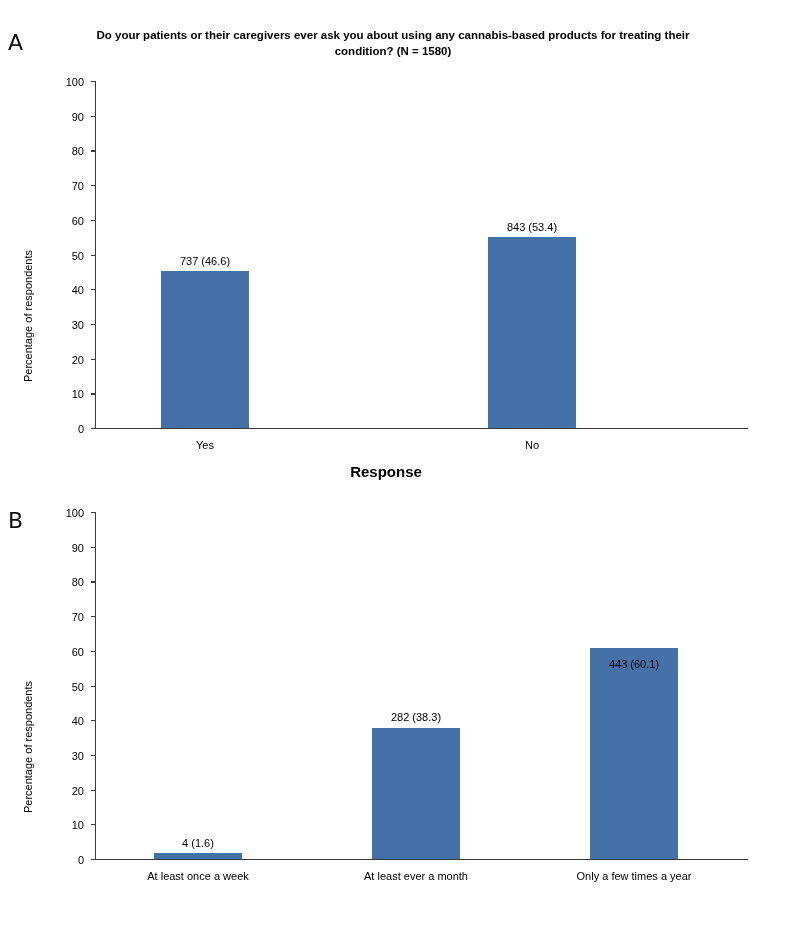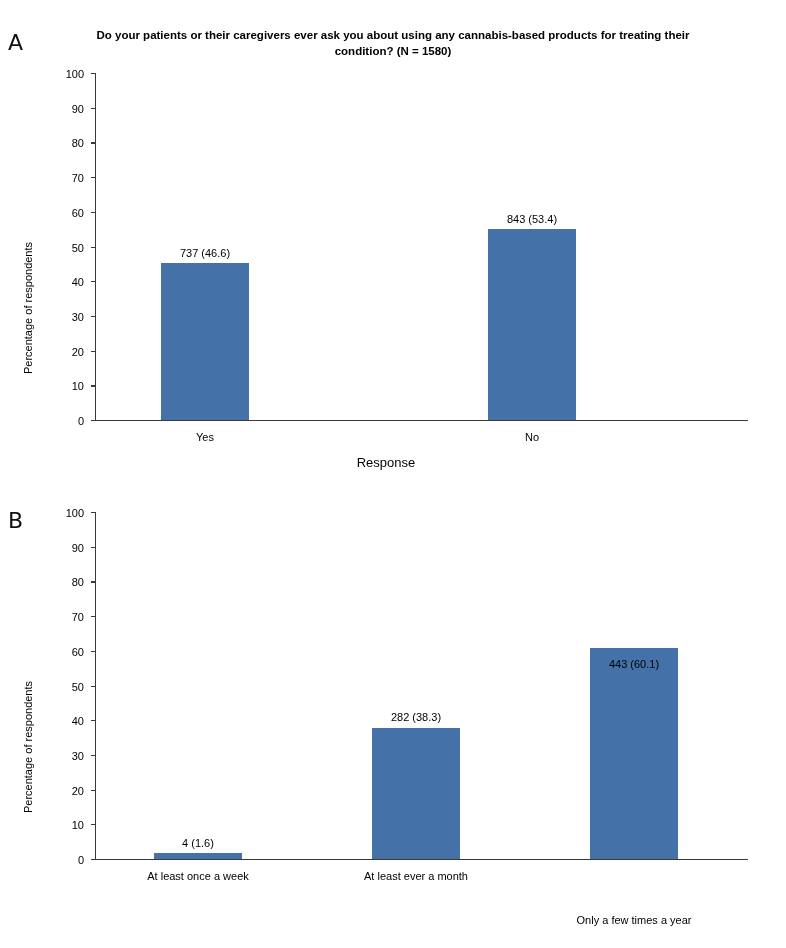--- a/index.html
+++ b/index.html
@@ -26,21 +26,21 @@
     font-weight: normal;
     line-height: 1;
     color: #111;
     font-family: "DejaVu Sans", sans-serif;
   }
   .chart-title {
     text-align: center;
     font-size: 11.5px;
     font-weight: bold;
     line-height: 1.35;
-    margin: 8px auto;
+    margin: 16px auto;
     width: 640px;
     padding-top: 2px;
   }
   .plot-wrap {
     position: relative;
     margin-top: 6px;
   }
   .ylabel {
     position: absolute;
     font-size: 11px;
@@ -83,22 +83,22 @@
   }
   .xtick-label {
     position: absolute;
     font-size: 11px;
     text-align: center;
     white-space: nowrap;
     transform: translateX(-50%);
   }
   .xlabel {
     position: absolute;
-    font-size: 13px;
-    font-weight: normal;
+    font-size: 15px;
+    font-weight: bold;
     text-align: center;
     transform: translateX(-50%);
   }
 </style>
 </head>
 <body>
 
 <div class="panel" id="panel-a" style="height:474px;">
   <div class="panel-letter" style="top:6px;">A</div>
   <div class="chart-title" style="margin-top:26px;">Do your patients or their caregivers ever ask you about using any cannabis-based products for treating their condition? (N = 1580)</div>
@@ -180,17 +180,17 @@
       <div class="bar" style="left:58px; width:88px; height:5.6px;"></div>
       <div class="bar" style="left:276px; width:88px; height:131.5px;"></div>
       <div class="bar" style="left:494px; width:88px; height:211.5px;"></div>
 
       <div class="bar-label" style="left:102px; top:325px;">4 (1.6)</div>
       <div class="bar-label" style="left:320px; top:199px;">282 (38.3)</div>
       <div class="bar-label" style="left:538px; top:119px;margin-top:27px;">443 (60.1)</div>
 
       <div class="xtick-label" style="left:102px; top:358px;">At least once a week</div>
       <div class="xtick-label" style="left:320px; top:358px;">At least ever a month</div>
-      <div class="xtick-label" style="left:538px; top:358px;margin-top:44px;">Only a few times a year</div>
+      <div class="xtick-label" style="left:538px; top:358px;">Only a few times a year</div>
 
     </div>
   </div>
 </div>
 
 </body></html>

